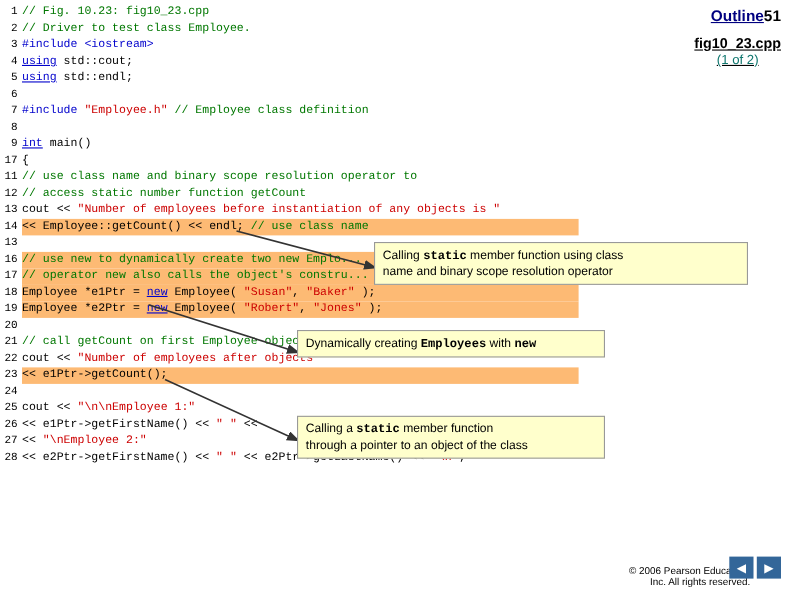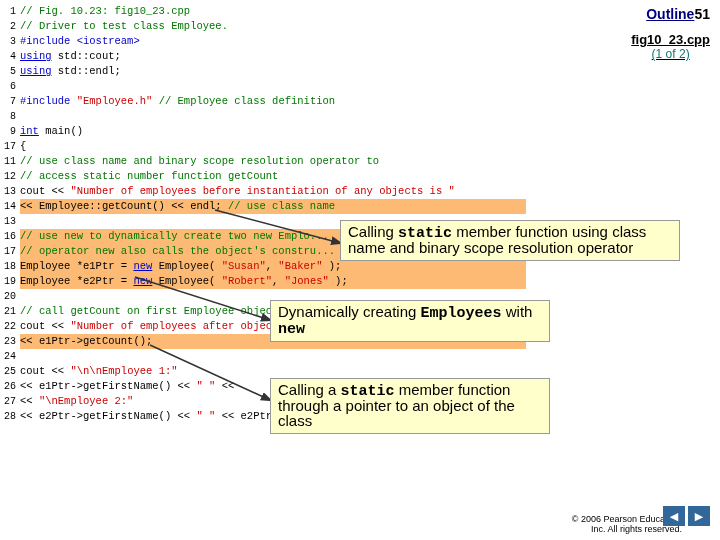--- a/index.html
+++ b/index.html
@@ -122,21 +122,21 @@
 
     
     .callout3 {
       left: 270px;
       top: 378px;
       width: 280px;
     }
 
     .callout-title {
       font-weight: normal;
-      font-size: 15px;
+      font-size: 11px;
     }
 
     .mono { font-family: 'Courier New', monospace; font-weight: bold; }
 
     
     .arrows-svg {
       position: absolute;
       top: 0;
       left: 0;
       width: 720px;

